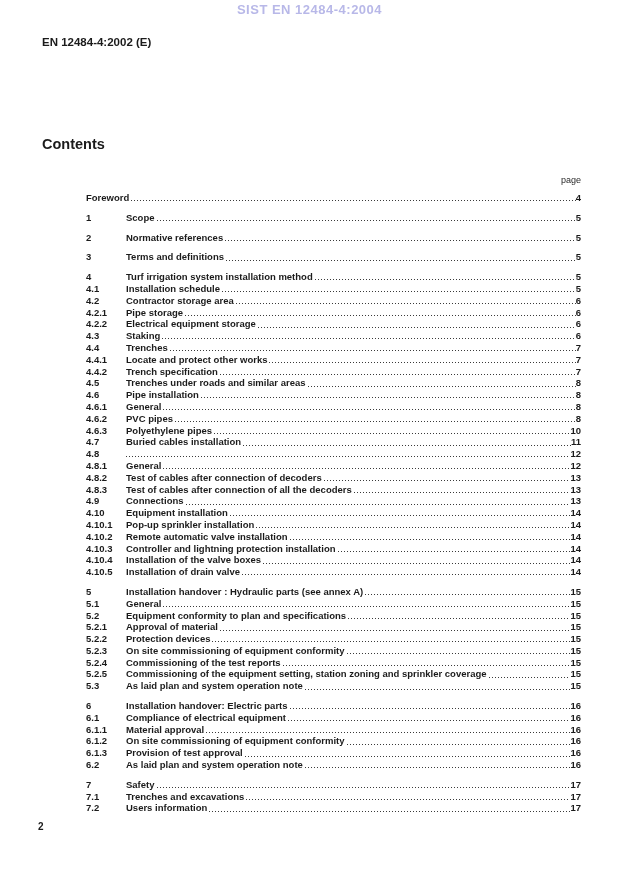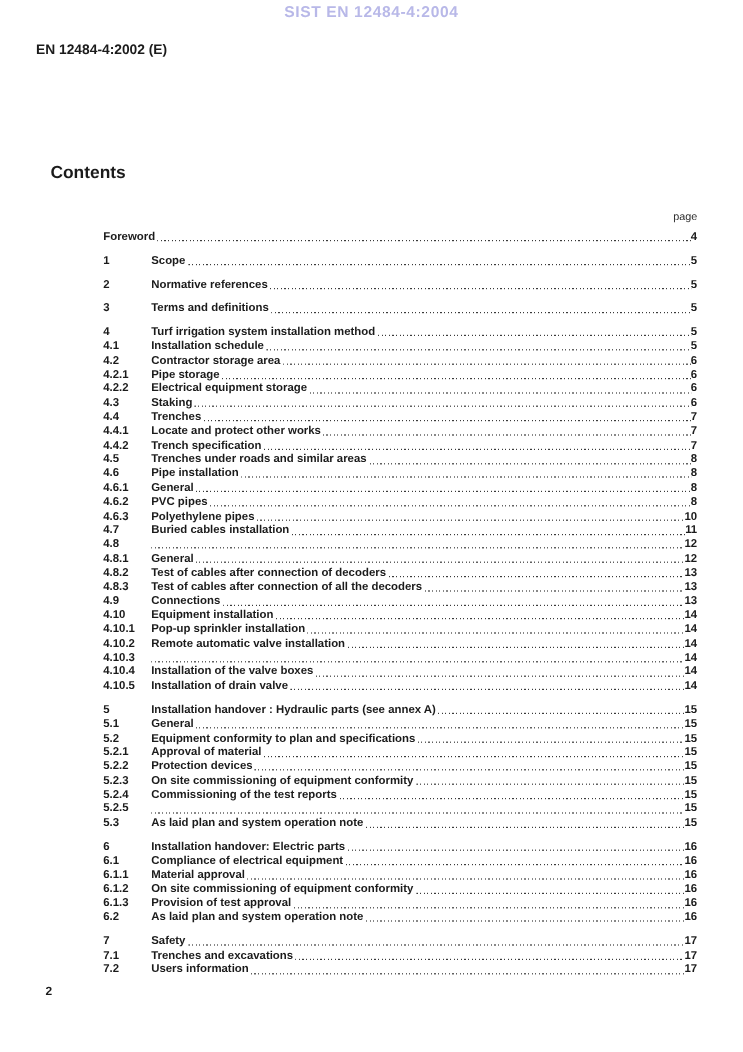--- a/index.html
+++ b/index.html
@@ -21,21 +21,21 @@
     left: 0;
     right: 0;
     text-align: center;
     font-size: 13px;
     font-weight: bold;
     letter-spacing: 0.5px;
     color: #b8b8e8;
   }
   .doc-ref {
     position: absolute;
-    left: 30px;
+    left: 42px;
     top: 36px;
     font-size: 11.5px;
     font-weight: bold;
   }
   .contents-title {
     position: absolute;
     left: 42px;
     top: 136px;
     font-size: 14.5px;
     font-weight: bold;
@@ -267,20 +267,21 @@
     <span class="toc-page">14</span>
   </div>
         <div class="toc-row">
     <span class="toc-num">4.10.2</span>
     <span class="toc-title">Remote automatic valve installation</span>
     <span class="toc-leader"></span>
     <span class="toc-page">14</span>
   </div>
         <div class="toc-row">
     <span class="toc-num">4.10.3</span>
+    <span class="toc-title">Controller and lightning protection installation</span>
     <span class="toc-leader"></span>
     <span class="toc-page">14</span>
   </div>
         <div class="toc-row">
     <span class="toc-num">4.10.4</span>
     <span class="toc-title">Installation of the valve boxes</span>
     <span class="toc-leader"></span>
     <span class="toc-page">14</span>
   </div>
         <div class="toc-row">
@@ -328,20 +329,21 @@
     <span class="toc-page">15</span>
   </div>
         <div class="toc-row">
     <span class="toc-num">5.2.4</span>
     <span class="toc-title">Commissioning of the test reports</span>
     <span class="toc-leader"></span>
     <span class="toc-page">15</span>
   </div>
         <div class="toc-row">
     <span class="toc-num">5.2.5</span>
+    <span class="toc-title">Commissioning of the equipment setting, station zoning and sprinkler coverage</span>
     <span class="toc-leader"></span>
     <span class="toc-page">15</span>
   </div>
         <div class="toc-row">
     <span class="toc-num">5.3</span>
     <span class="toc-title">As laid plan and system operation note</span>
     <span class="toc-leader"></span>
     <span class="toc-page">15</span>
   </div>
       </div>

